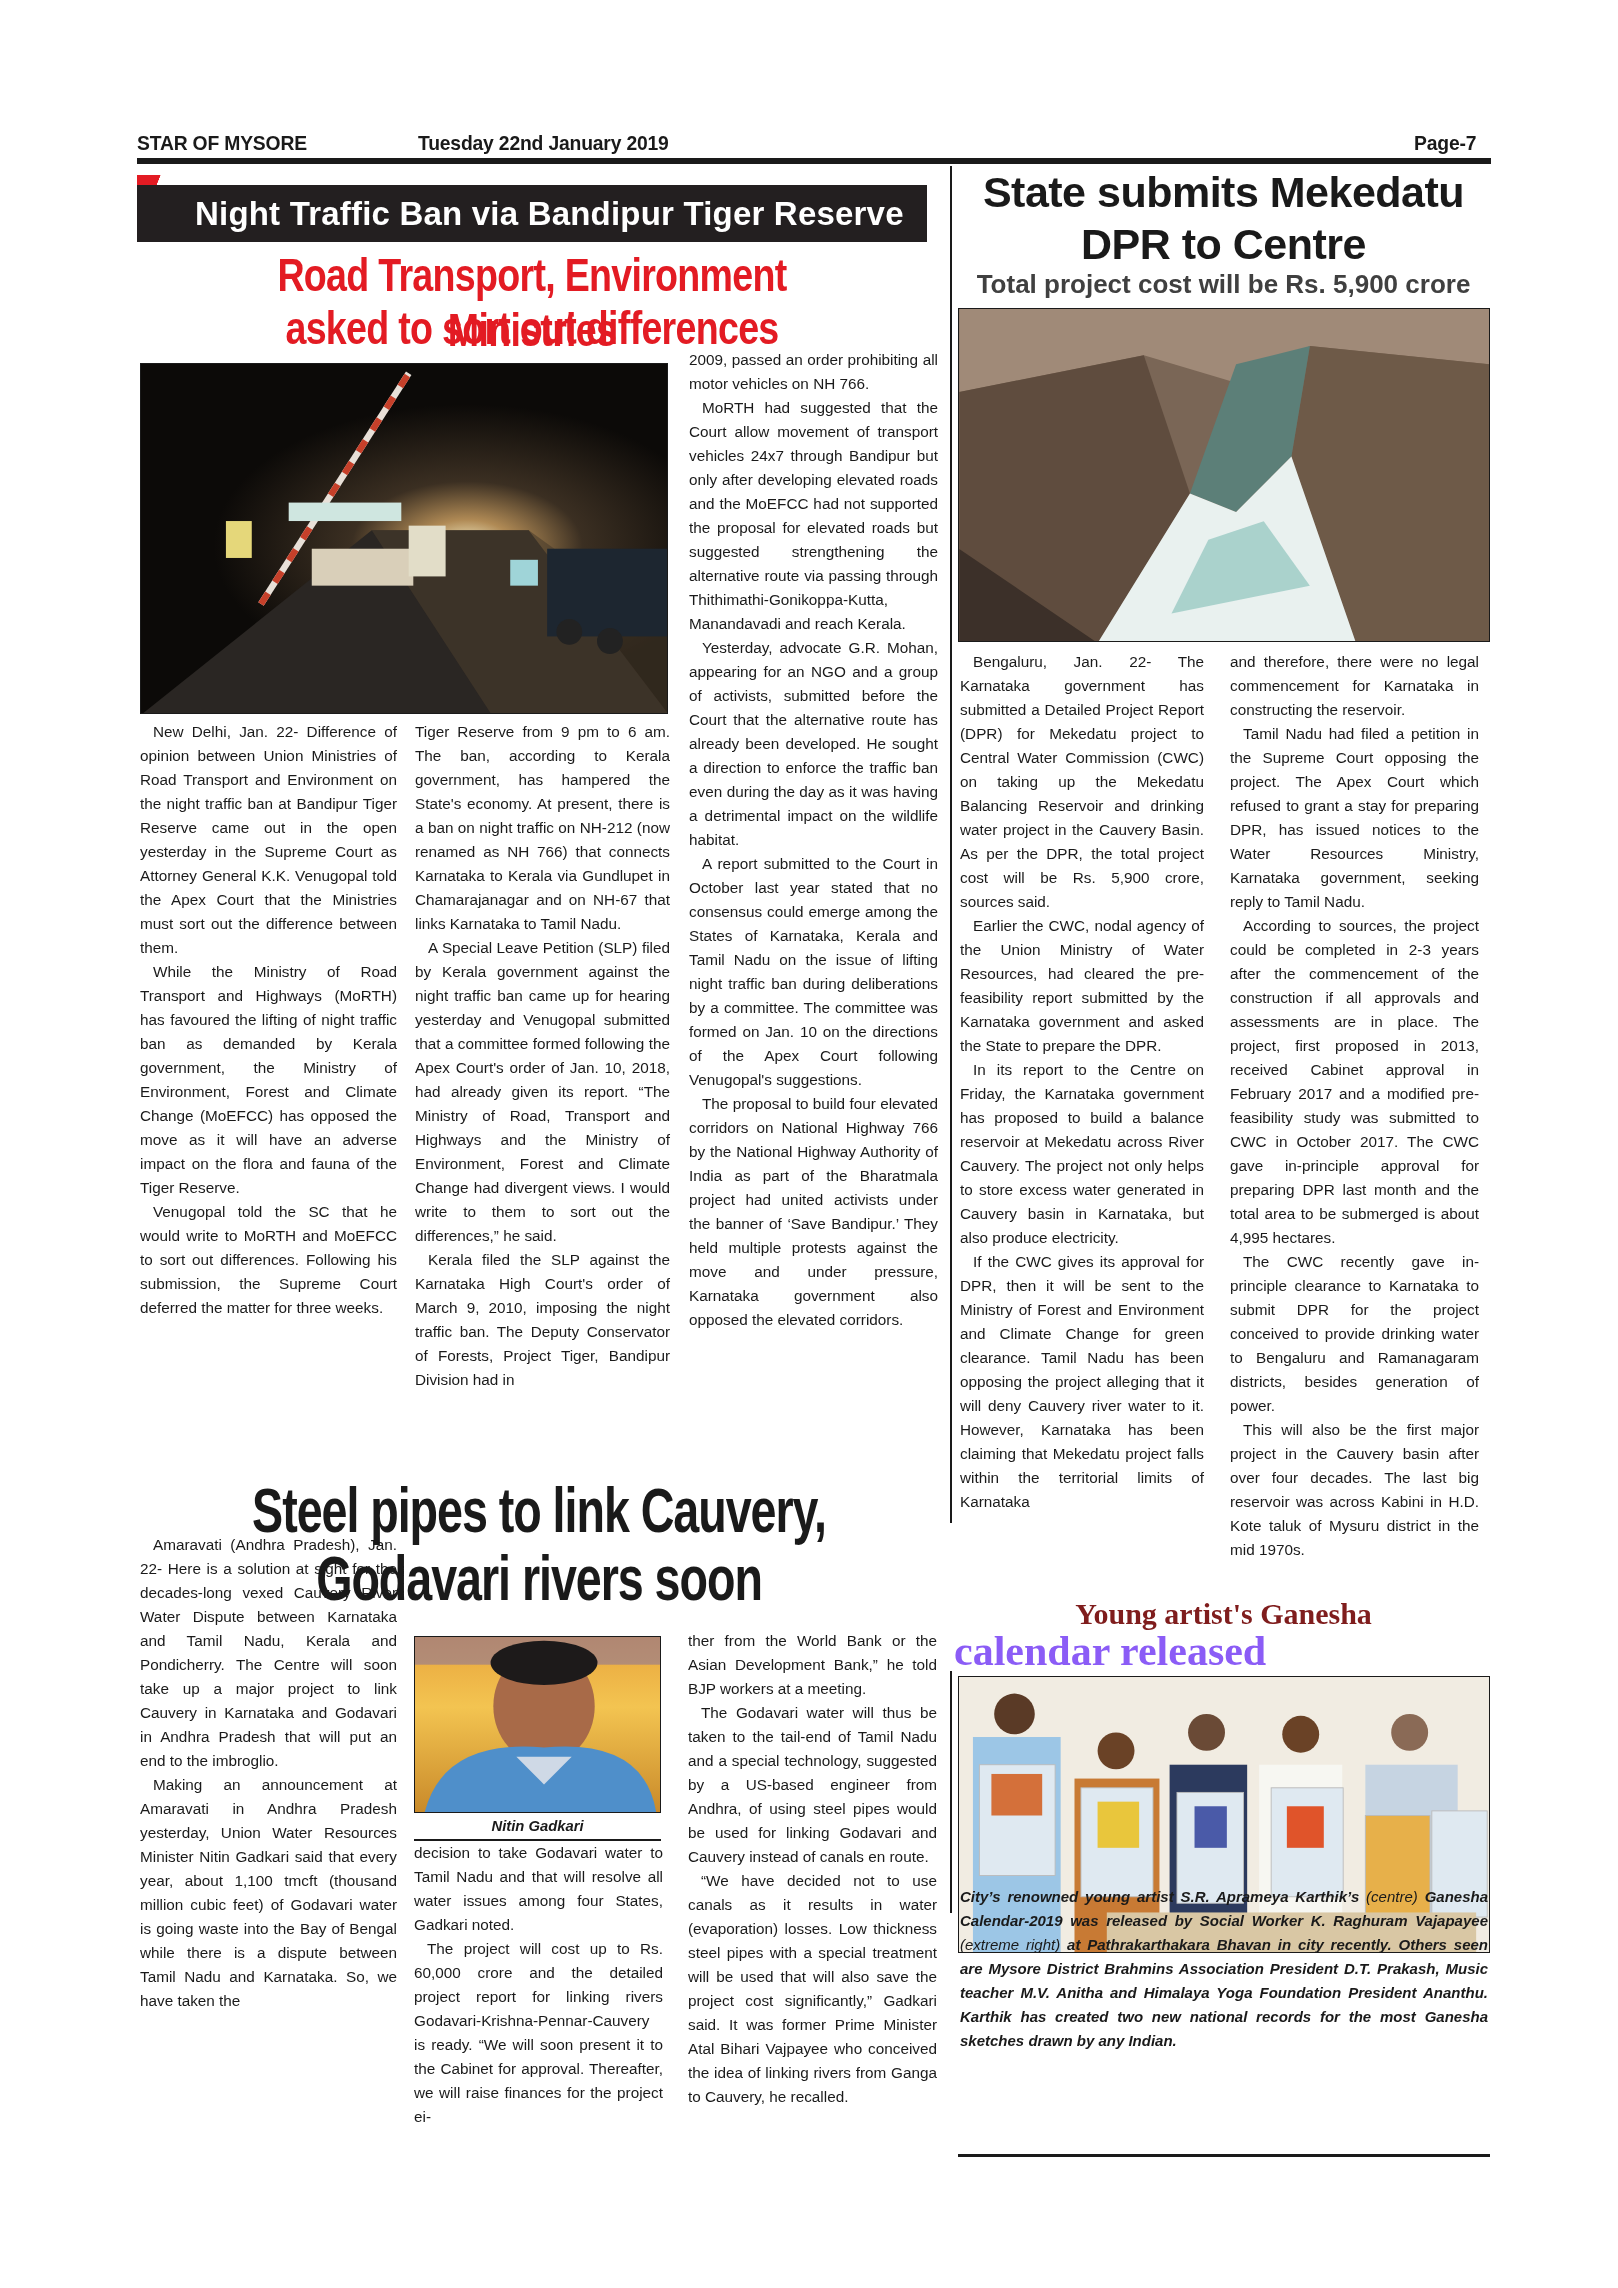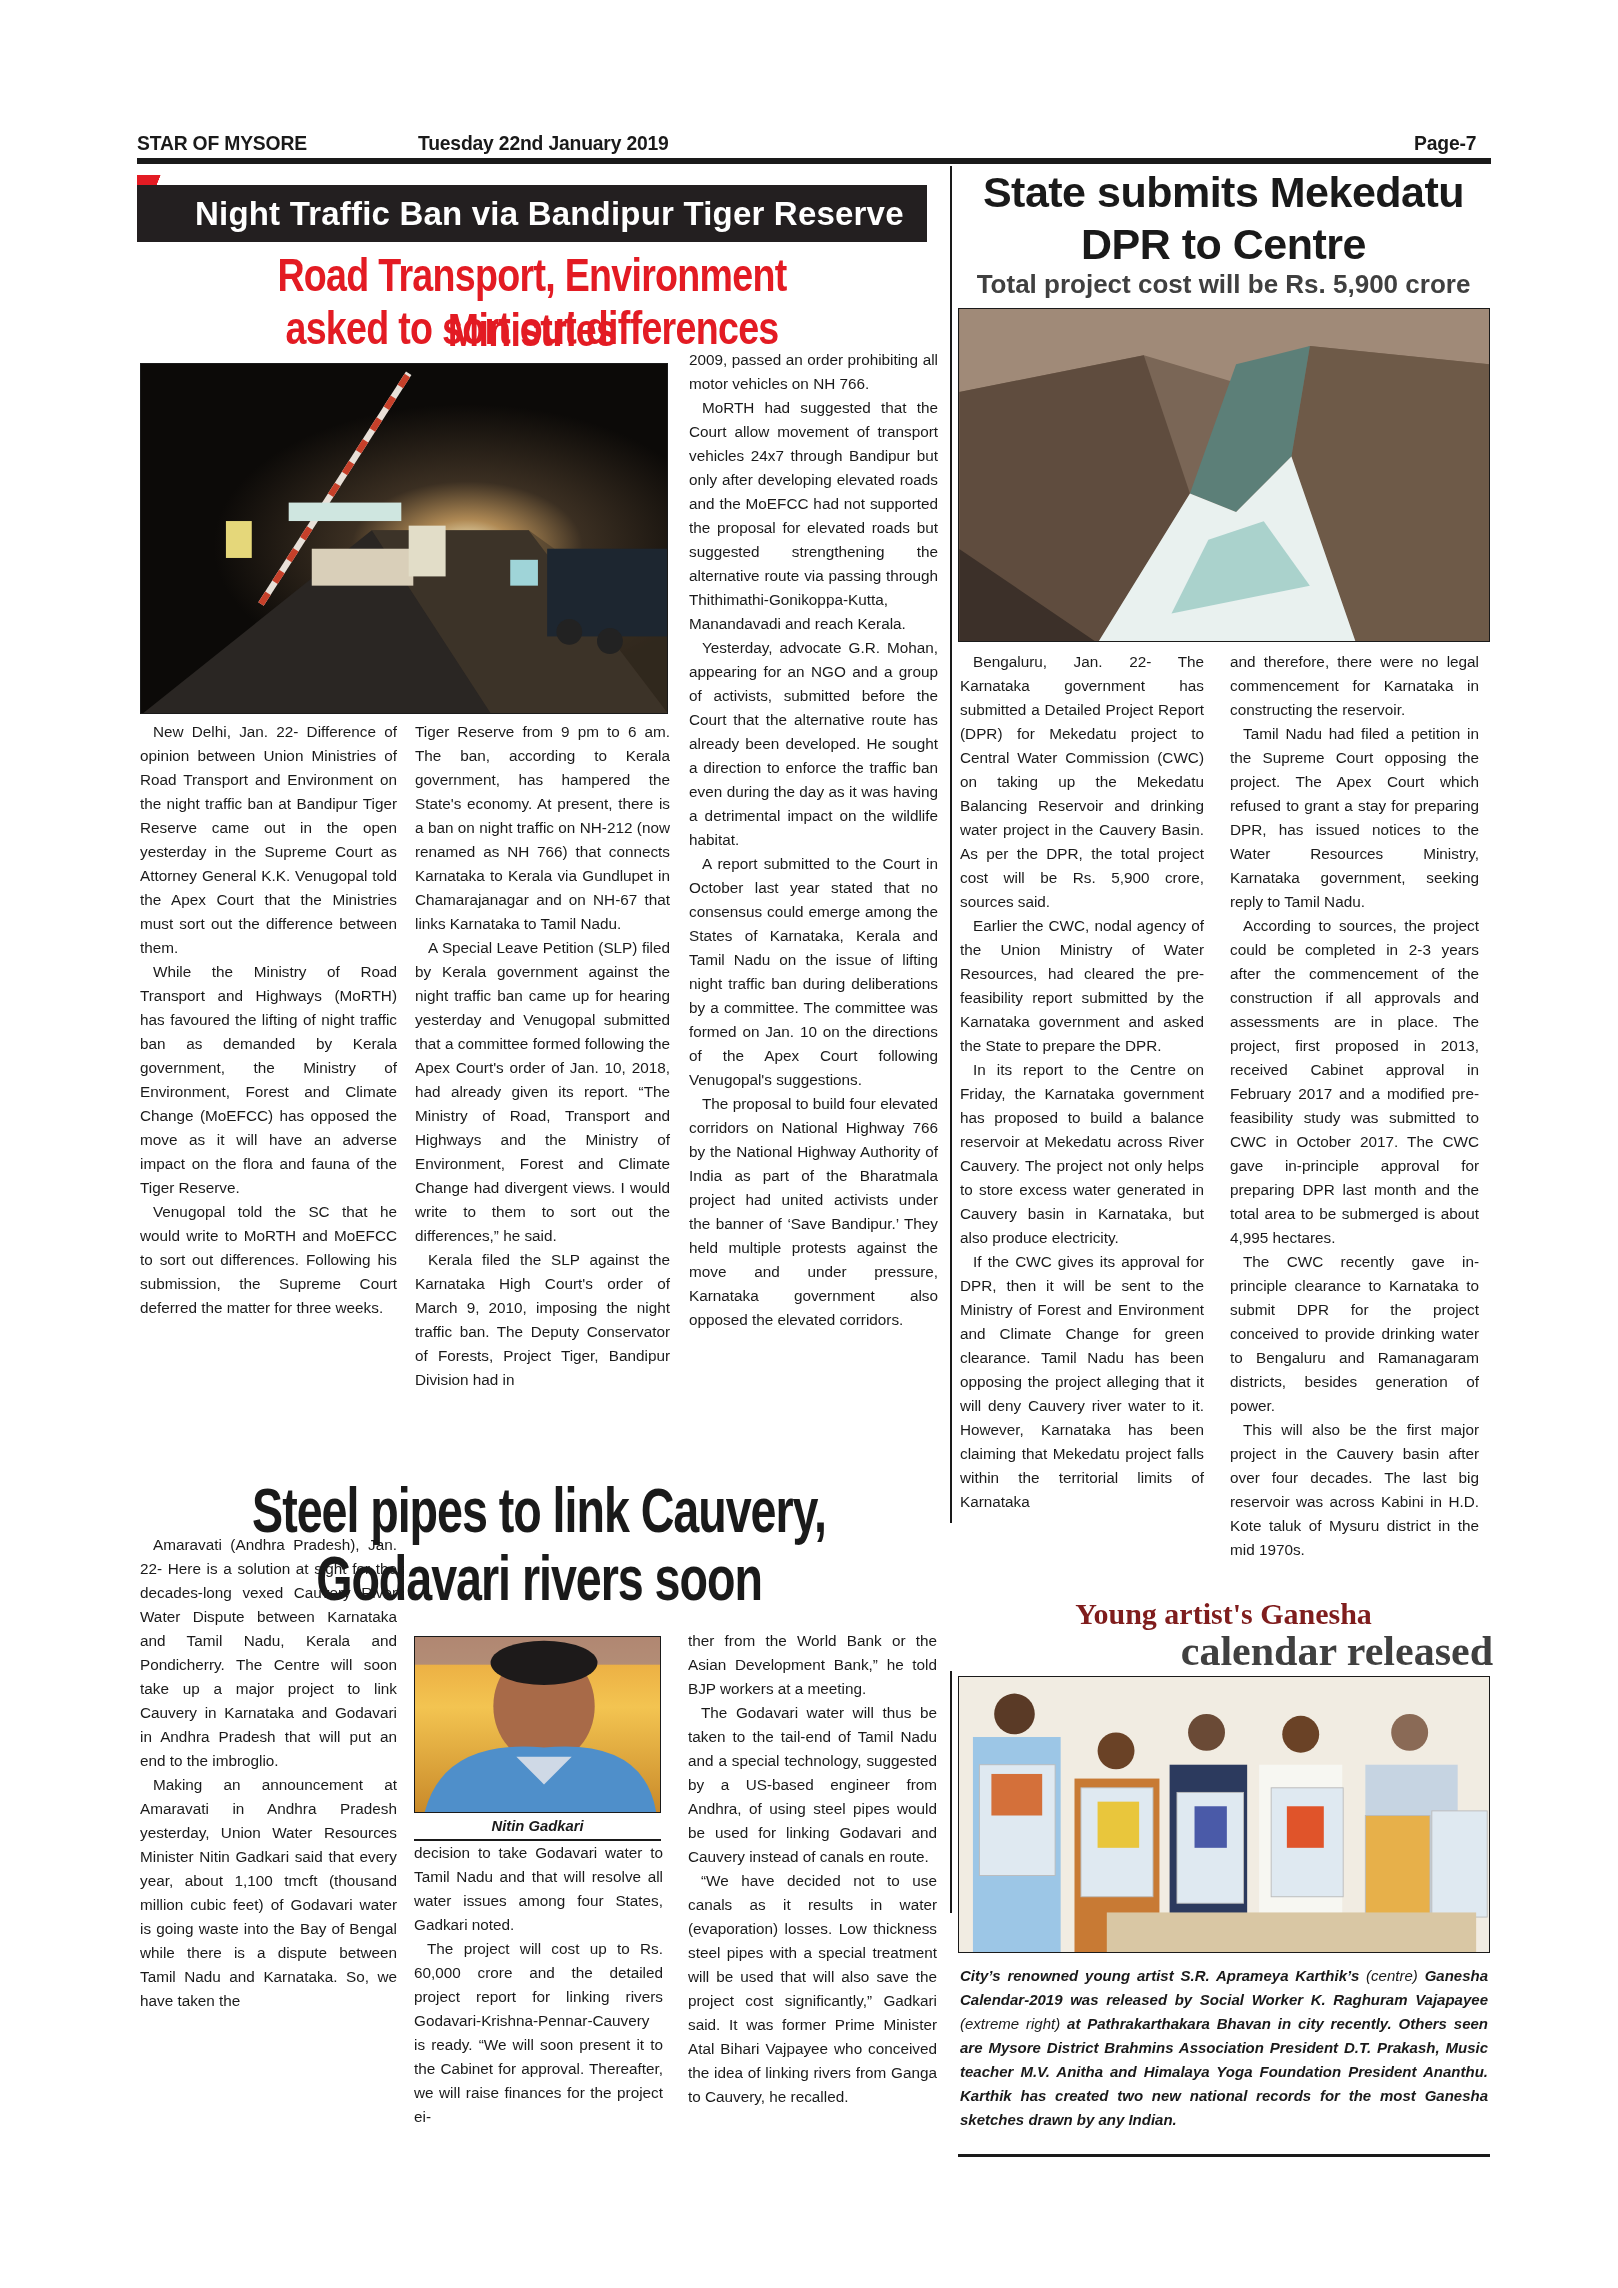--- a/index.html
+++ b/index.html
@@ -141,21 +141,21 @@
 </div>
 <div class="col" style="left:688px; top:1629px; width:249px;">
   <p class="noindent">ther from the World Bank or the Asian Development Bank,” he told BJP workers at a meeting.</p>
   <p>The Godavari water will thus be taken to the tail-end of Tamil Nadu and a special technology, suggested by a US-based engineer from Andhra, of using steel pipes would be used for linking Godavari and Cauvery instead of canals en route.</p>
   <p>“We have decided not to use canals as it results in water (evaporation) losses. Low thickness steel pipes with a special treatment will be used that will also save the project cost significantly,” Gadkari said. It was former Prime Minister Atal Bihari Vajpayee who conceived the idea of linking rivers from Ganga to Cauvery, he recalled.</p>
 </div>
 
 <div class="vrule" style="left:950px; top:1671px; height:242px;"></div>
 
 <div class="abs" style="left:954px; top:1576px; width:539px; text-align:center; font-family:'Liberation Serif',serif; font-weight:bold; font-size:30px; line-height:50px; color:#7f1d1d;margin-top:13px;">Young artist's Ganesha</div>
-<div class="abs" style="left:954px; top:1626px; width:539px; text-align:right; font-family:'Liberation Serif',serif; font-weight:bold; font-size:42px; line-height:50px; color:#404040;">calendar released</div>
+<div class="abs" style="left:954px; top:1626px; width:539px; text-align:left; font-family:'Liberation Serif',serif; font-weight:bold; font-size:42px; line-height:50px; color:#8b5cf6;">calendar released</div>
 
 <div class="photo" style="left:958px; top:1676px; width:532px; height:277px; background:#f1ece2;">
   <svg width="532" height="277" viewBox="0 0 576 300">
     <rect width="576" height="300" fill="#f1ece2"></rect>
     <g>
       <circle cx="60" cy="40" r="22" fill="#5a3a26"></circle>
         <rect x="15" y="65" width="95" height="235" fill="#9cc6e6"></rect>
       <rect x="22" y="95" width="82" height="120" fill="#dfe9f1" stroke="#bbb"></rect>
         <rect x="35" y="105" width="55" height="45" fill="#d4703a"></rect>
       <circle cx="170" cy="80" r="20" fill="#6a4226"></circle>
@@ -172,17 +172,17 @@
         <rect x="355" y="140" width="40" height="45" fill="#e0542a"></rect>
       <circle cx="488" cy="60" r="20" fill="#8a6a56"></circle>
         <rect x="440" y="95" width="100" height="205" fill="#c6d4e2"></rect>
       <rect x="440" y="150" width="70" height="110" fill="#e7b04a" stroke="#bbb"></rect>
         <rect x="512" y="145" width="60" height="115" fill="#dfe9f1" stroke="#bbb"></rect>
       <rect x="160" y="255" width="400" height="45" fill="#d9c7a4"></rect>
     </g>
   </svg>
 </div>
 
-<div class="abs caption-long" style="left:960px; top:1964px; width:528px;">
+<div class="abs caption-long" style="left:960px; top:1885px; width:528px;">
   <span>City’s renowned young artist S.R. Aprameya Karthik’s </span><span class="plain">(centre)</span><span> Ganesha Calendar-2019 was released by Social Worker  K. Raghuram Vajapayee </span><span class="plain">(extreme right)</span><span> at Pathrakarthakara Bhavan in city recently. Others seen are Mysore District Brahmins Association President D.T. Prakash, Music teacher M.V. Anitha and Himalaya Yoga Foundation President Ananthu. Karthik has created two new national records for the most Ganesha sketches drawn by any Indian.</span>
 </div>
 <div class="abs" style="left:958px; top:2154px; width:532px; height:2.8px; background:#1a1a1a;"></div>
 
 
 </body></html>

